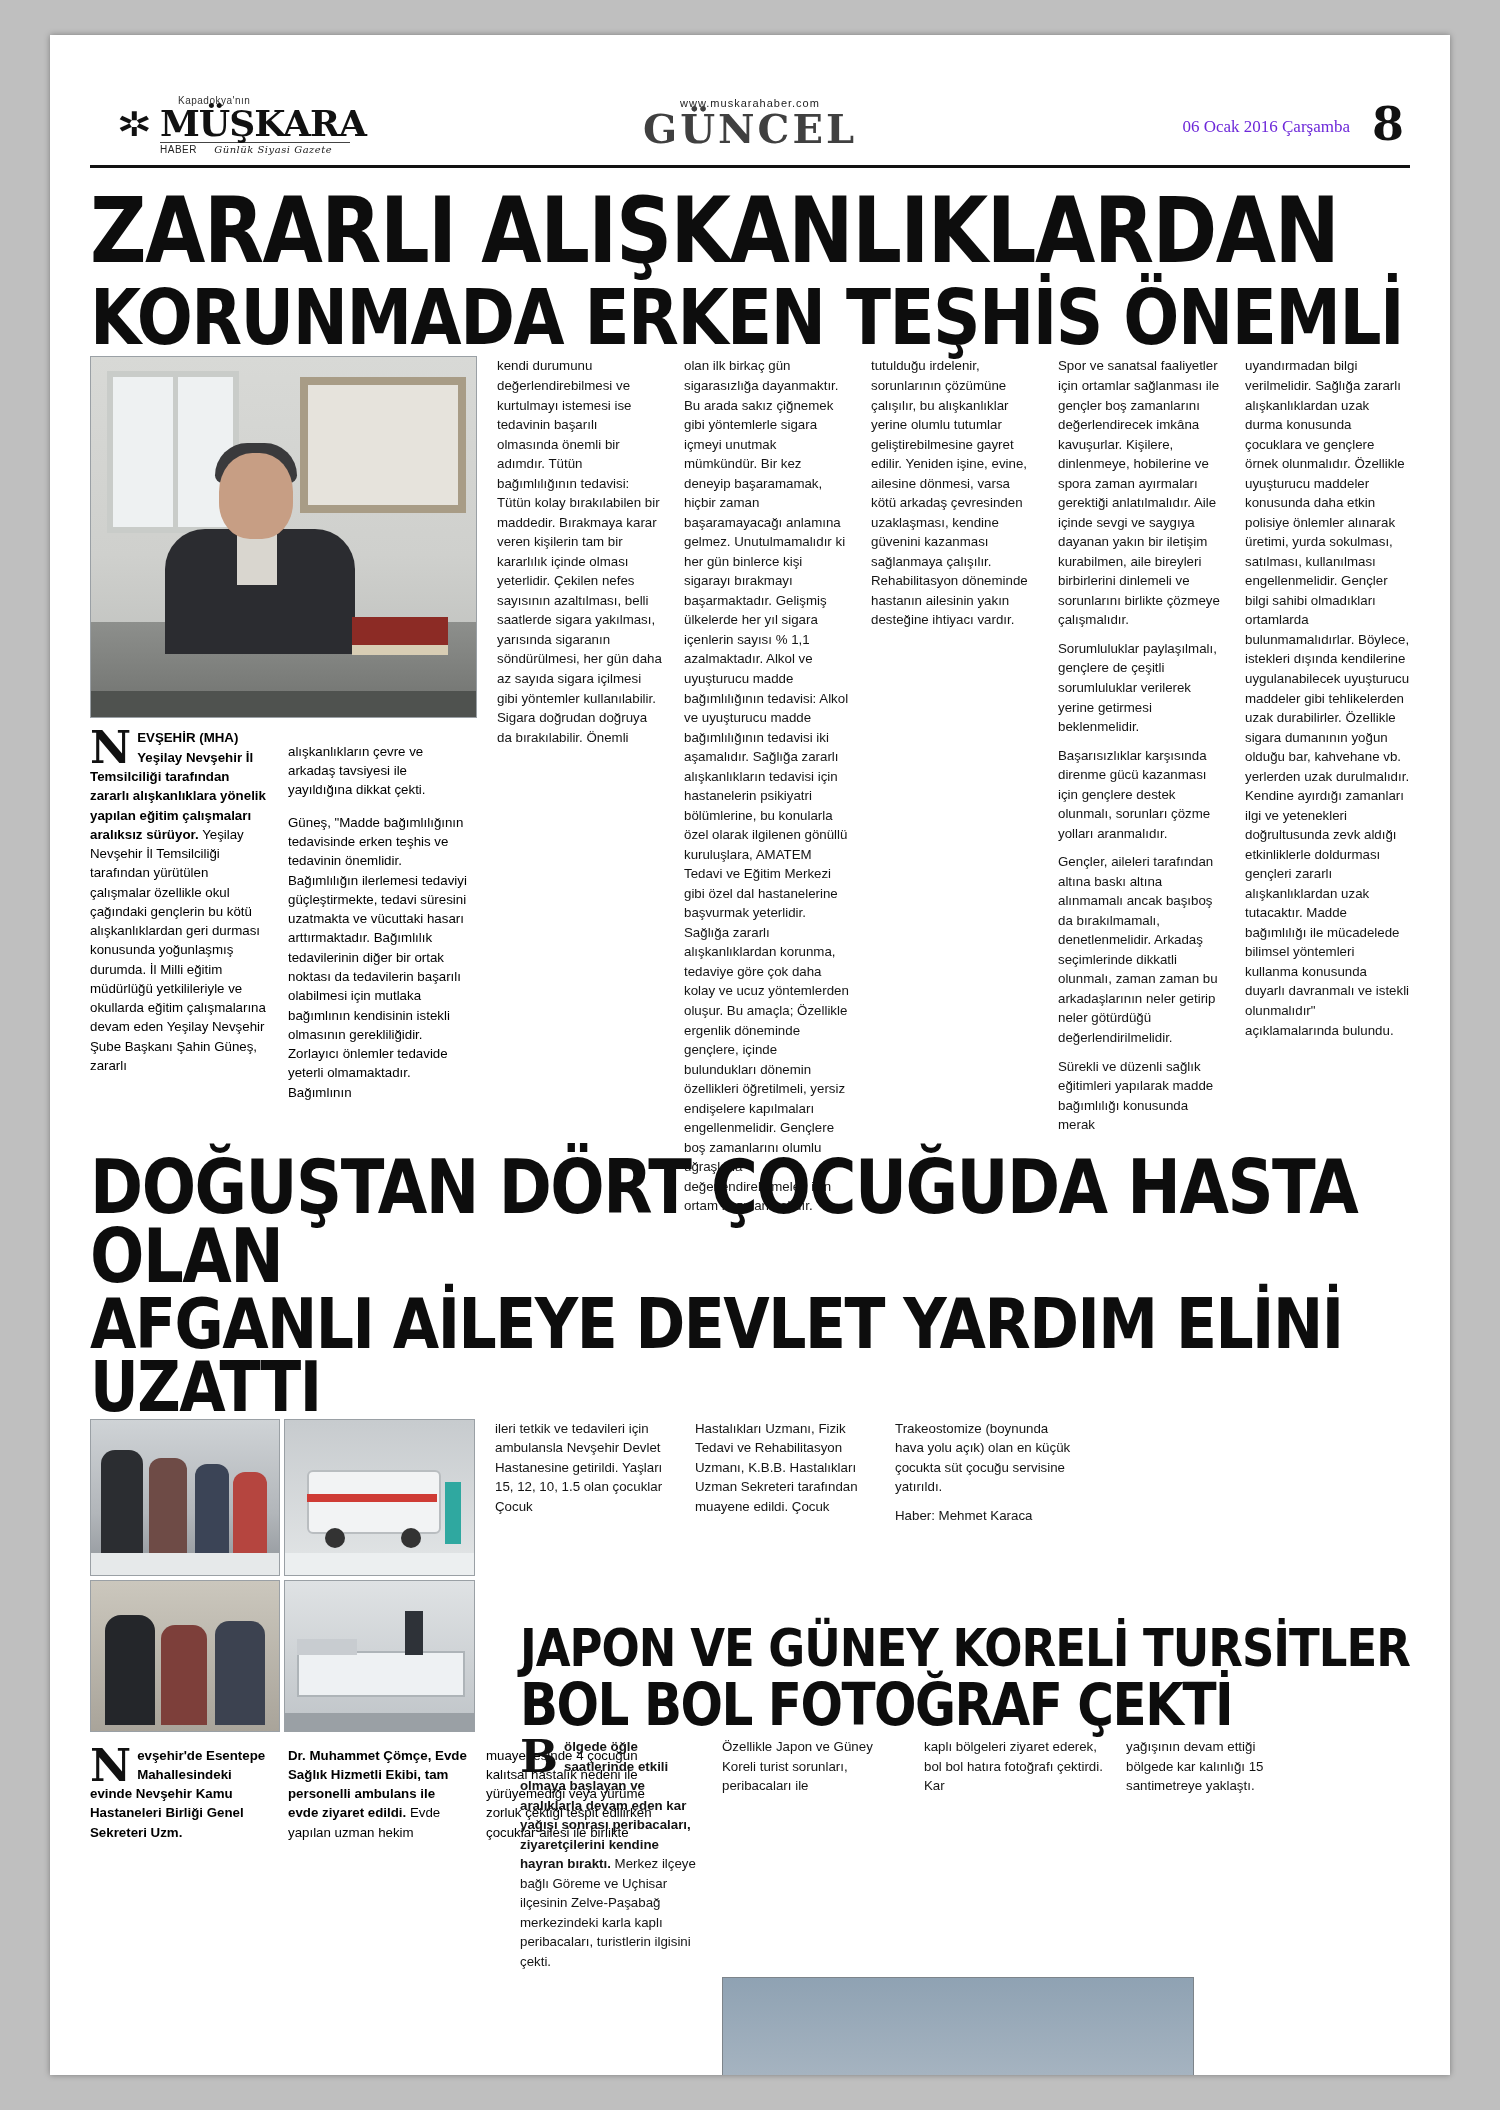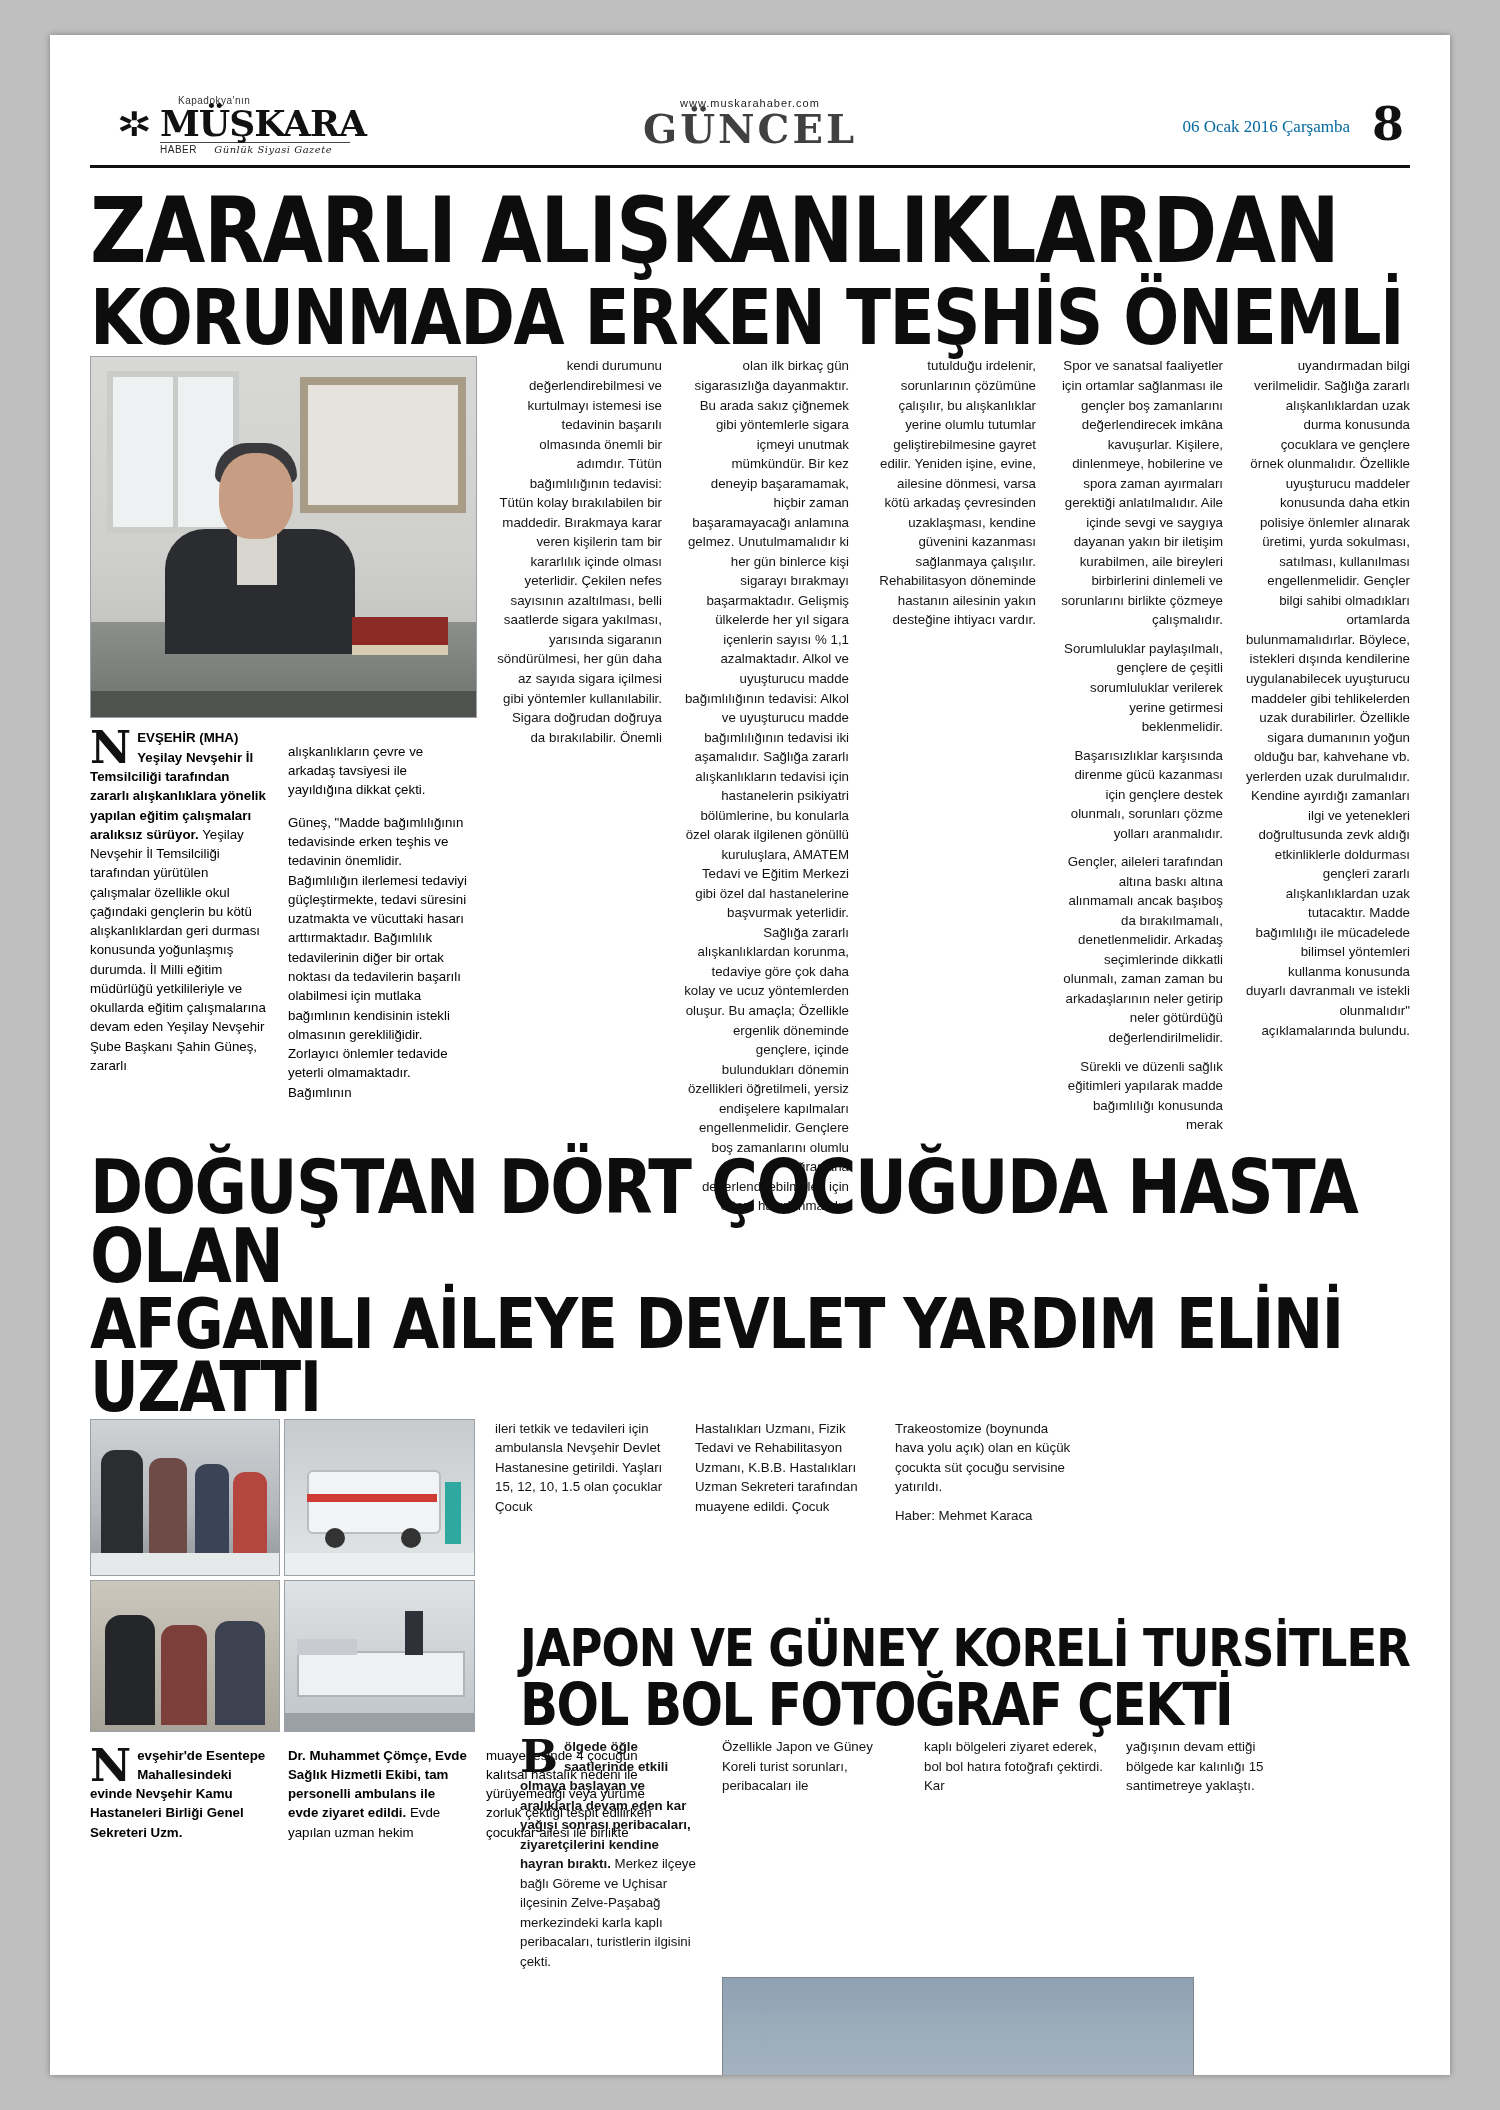--- a/index.html
+++ b/index.html
@@ -99,21 +99,21 @@
     font-weight: bold;
     letter-spacing: 3px;
     line-height: 1;
     color: #404040;
   }
   .date-block {
     position: absolute;
     right: 60px;
     top: 34px;
     font-size: 17px;
-    color: #0369a1;
+    color: #6d28d9;
     font-family: "Liberation Serif", serif;
   }
   .page-num {
     position: absolute;
     right: 6px;
     top: 18px;
     font-family: "DejaVu Serif", serif;
     font-size: 46px;
     font-weight: bold;
     color: #111;
@@ -144,21 +144,21 @@
     gap: 22px;
   }
   .col {
     width: 180px;
     font-family: "Liberation Sans", sans-serif;
     font-size: 13.3px;
     line-height: 1.47;
     color: #141414;
     text-align: left;
   }
-  .col p { margin: 0 0 9px 0; text-align: right; }
+  .col p { margin: 0 0 9px 0; }
   .photo {
     width: 385px;
     height: 360px;
     background: #b9bcc0;
     position: relative;
     overflow: hidden;
     border: 1px solid #9aa0a5;
   }
   .col1wrap { width: 385px; }
   .lead-text {

